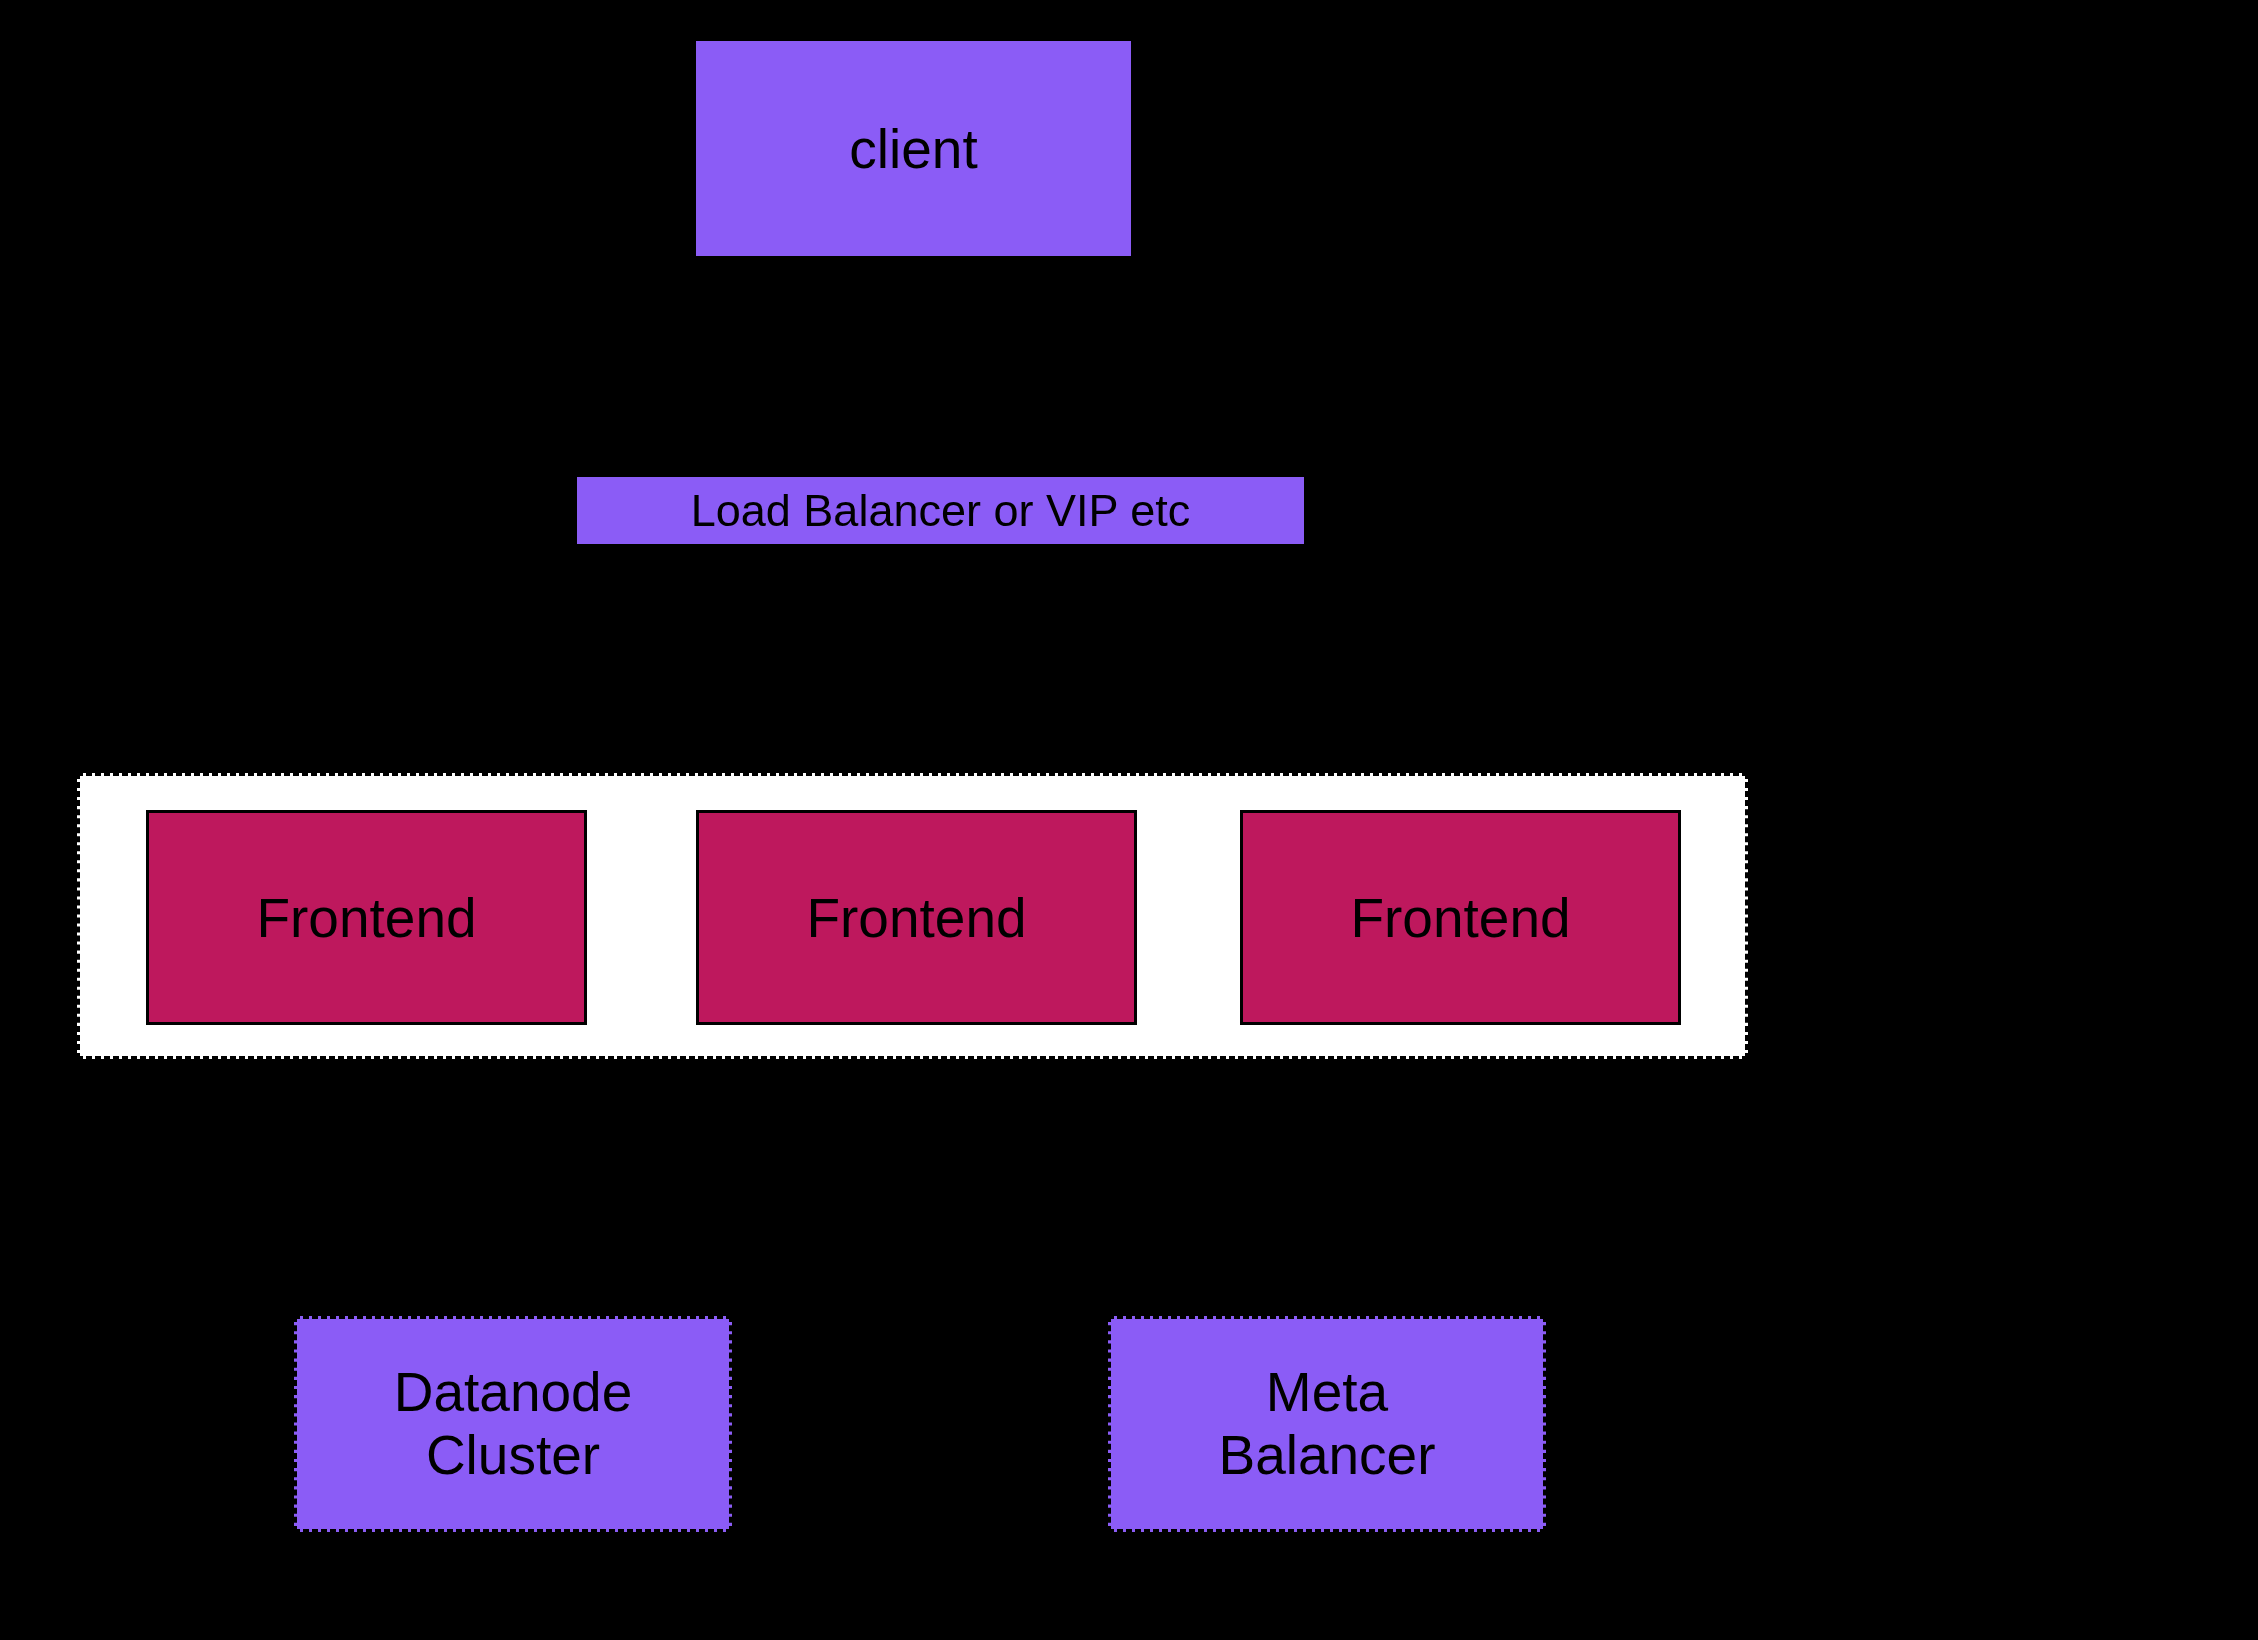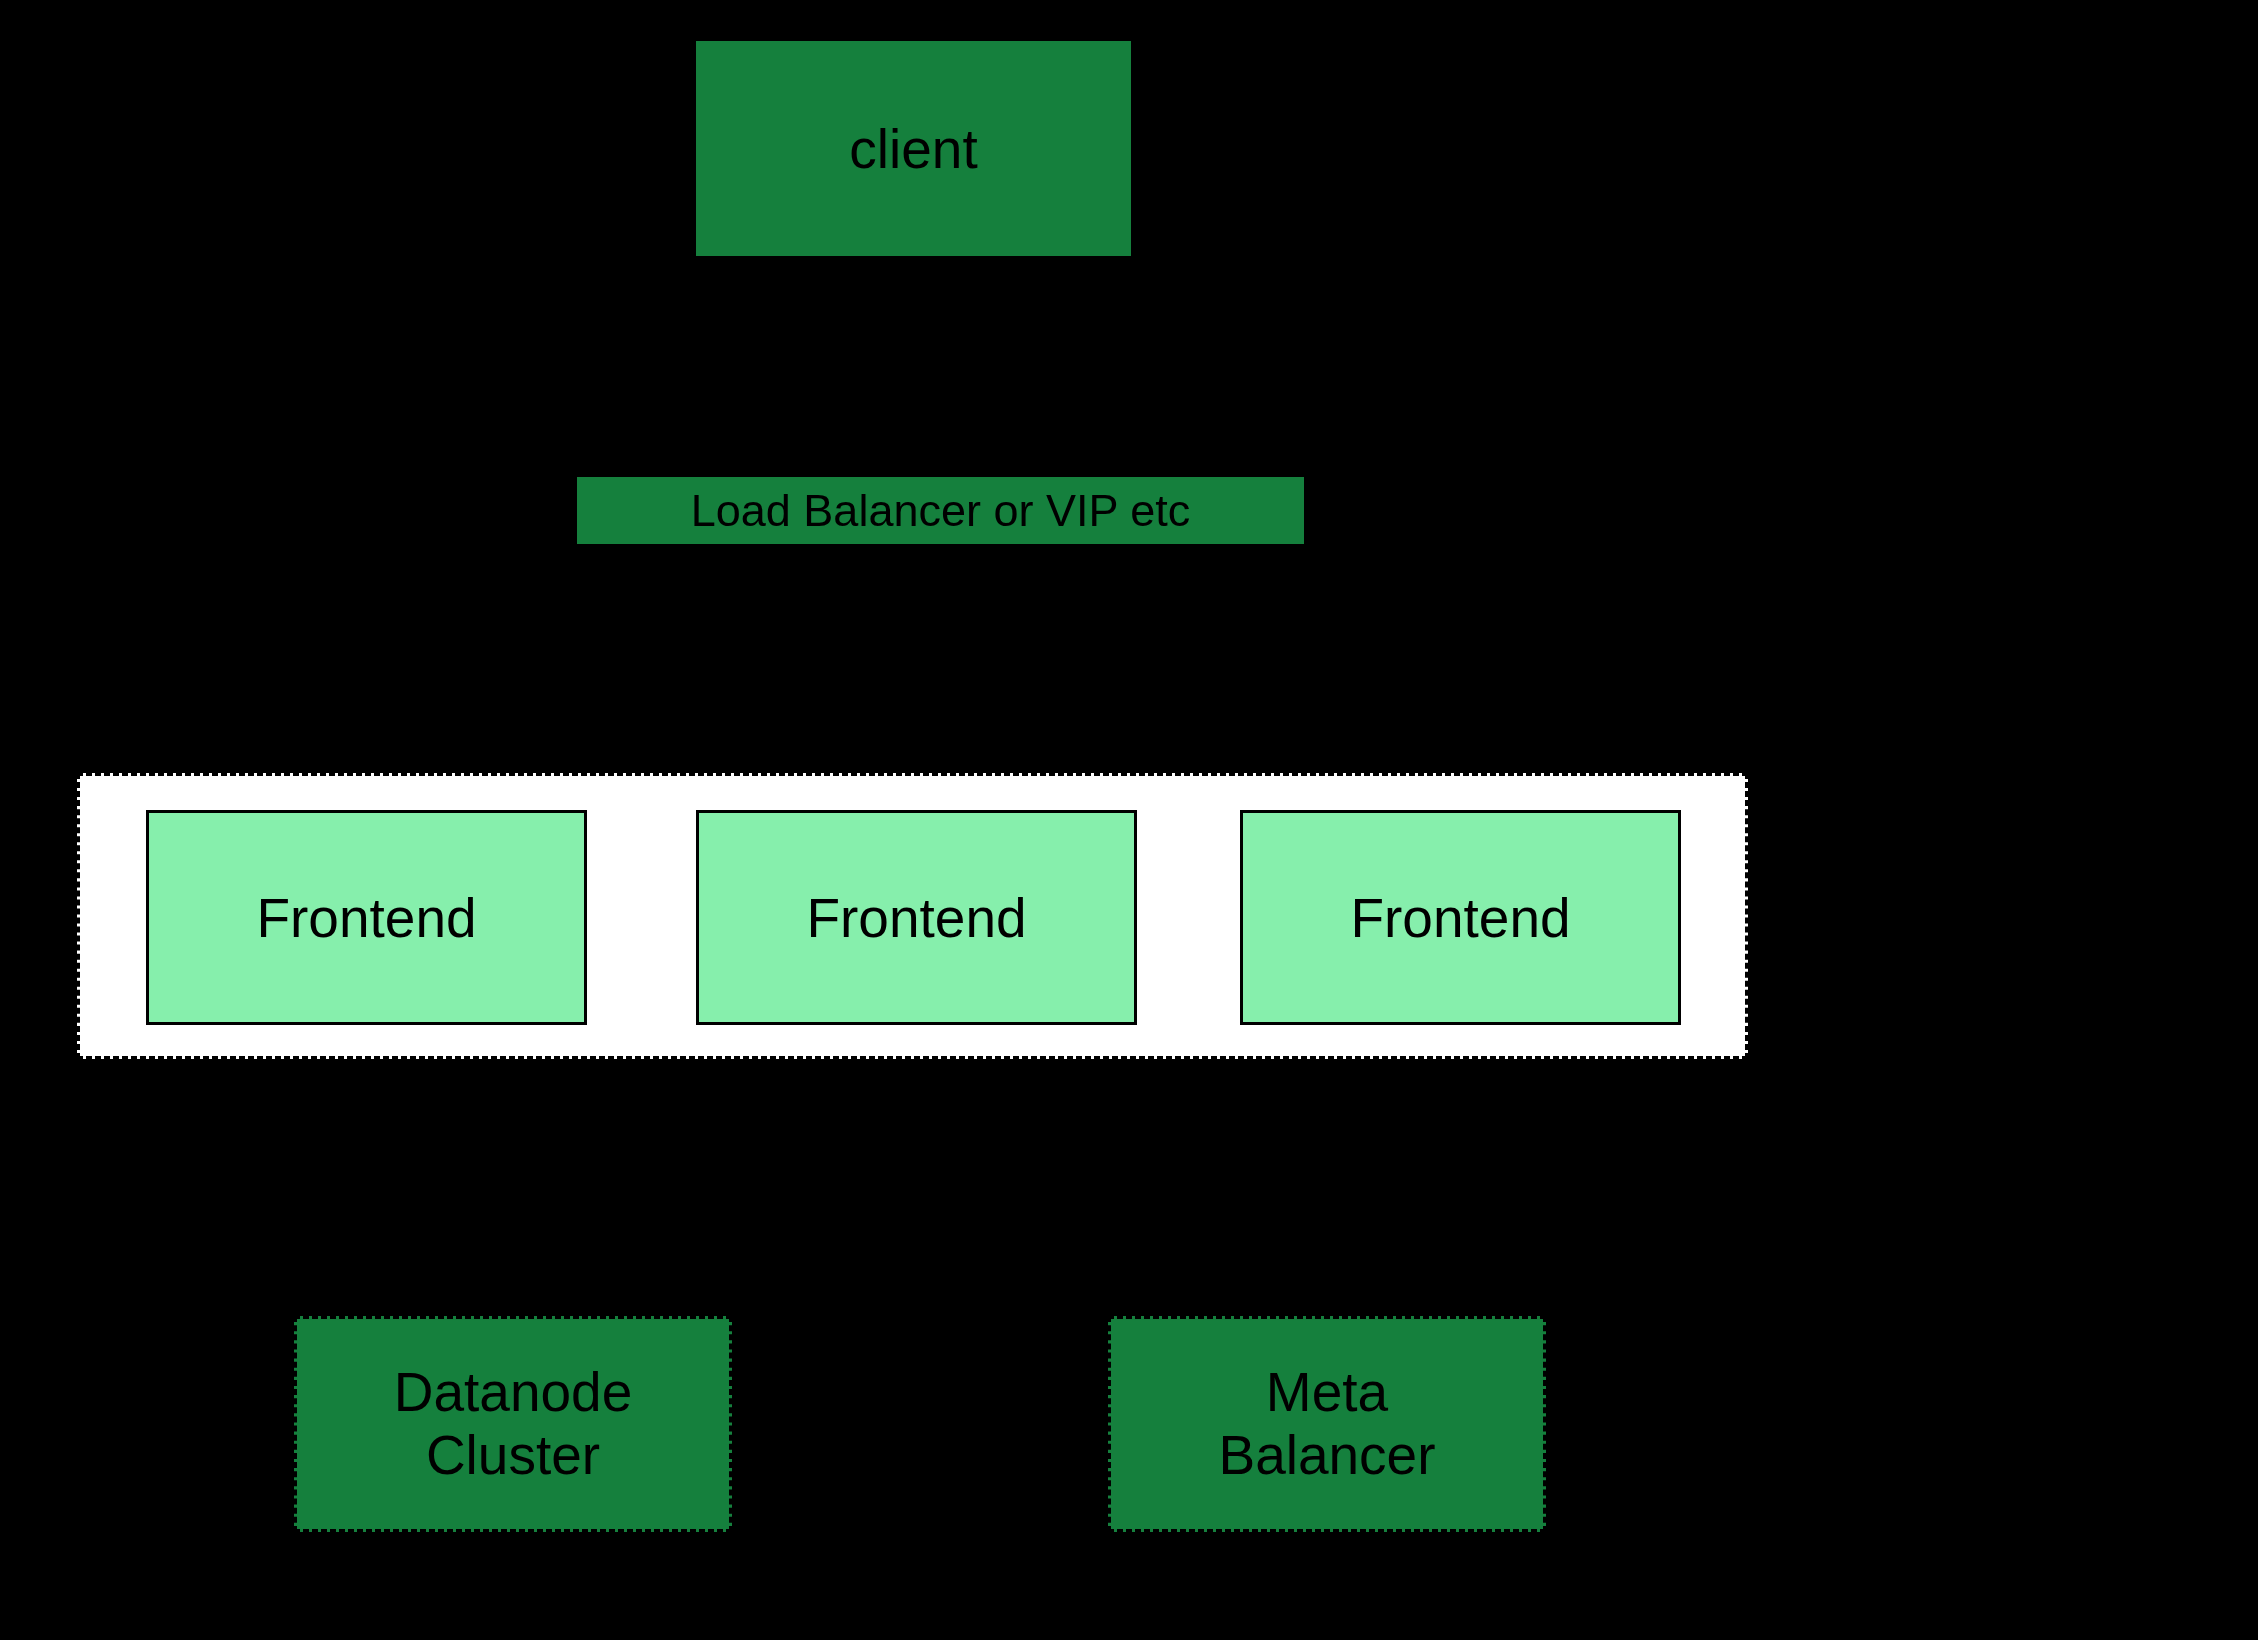--- a/index.html
+++ b/index.html
@@ -10,21 +10,21 @@
   .canvas {
     position: relative;
     width: 2258px;
     height: 1640px;
     background: #000000;
     font-family: "Liberation Sans", "DejaVu Sans", sans-serif;
     overflow: hidden;
   }
   .node {
     position: absolute;
-    background: #15803d;
+    background: #8b5cf6;
     color: #000000;
     display: flex;
     align-items: center;
     justify-content: center;
     text-align: center;
     box-sizing: border-box;
   }
   .label {
     display: block;
     color: #000000;
@@ -57,21 +57,21 @@
     border: 3.6px dashed #000000;
     box-sizing: border-box;
   }
   .fe-node {
     position: absolute;
     top: 34px;
     width: 441px;
     height: 215px;
     border: 3.6px solid #000000;
     font-size: 55px;
-    background: #86efac;
+    background: #be185d;
   }
   .fe-node.fe-1 { left: 66px; }
   .fe-node.fe-2 { left: 616px; }
   .fe-node.fe-3 { left: 1160px; }
   
   .cluster-node {
     top: 1316px;
     width: 438px;
     height: 216px;
     border: 3.6px dashed #000000;

